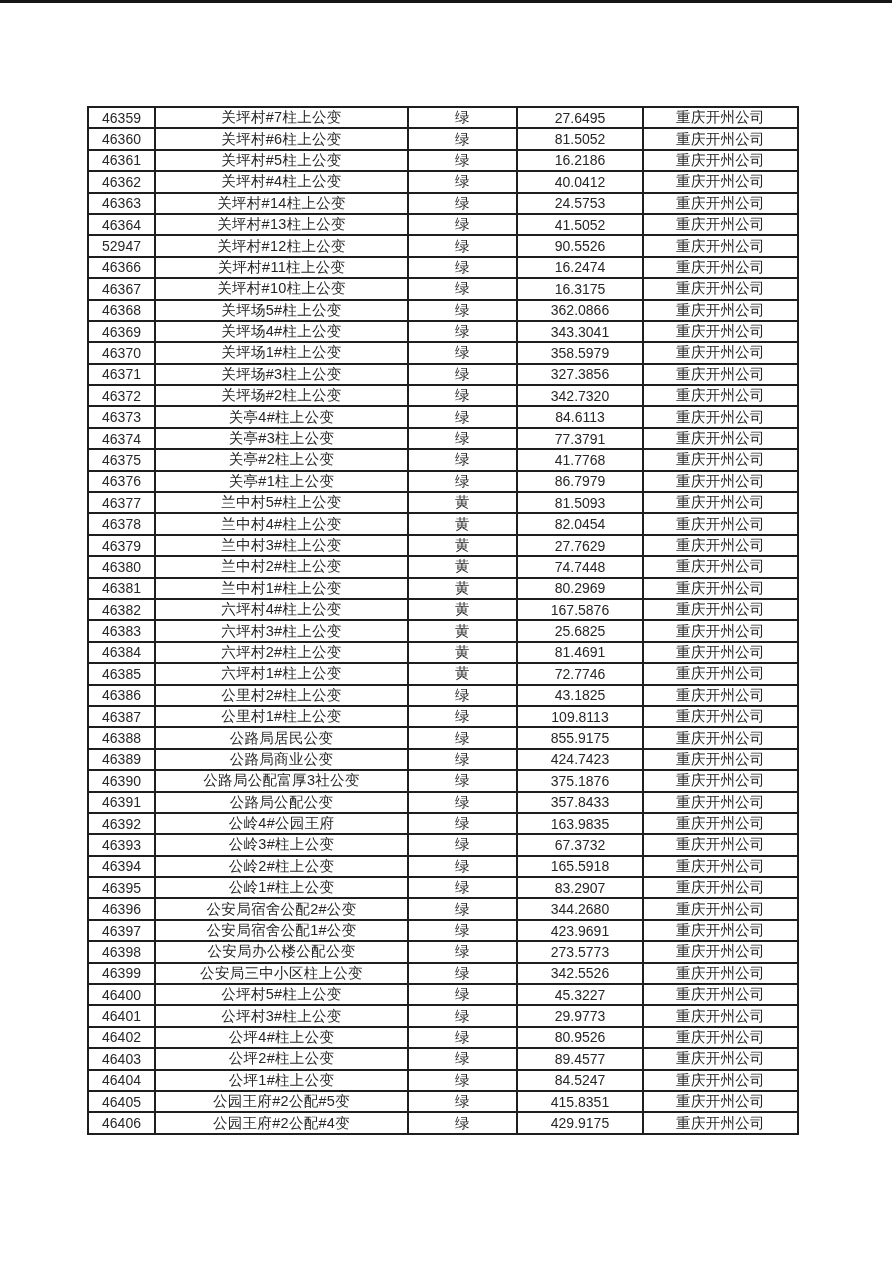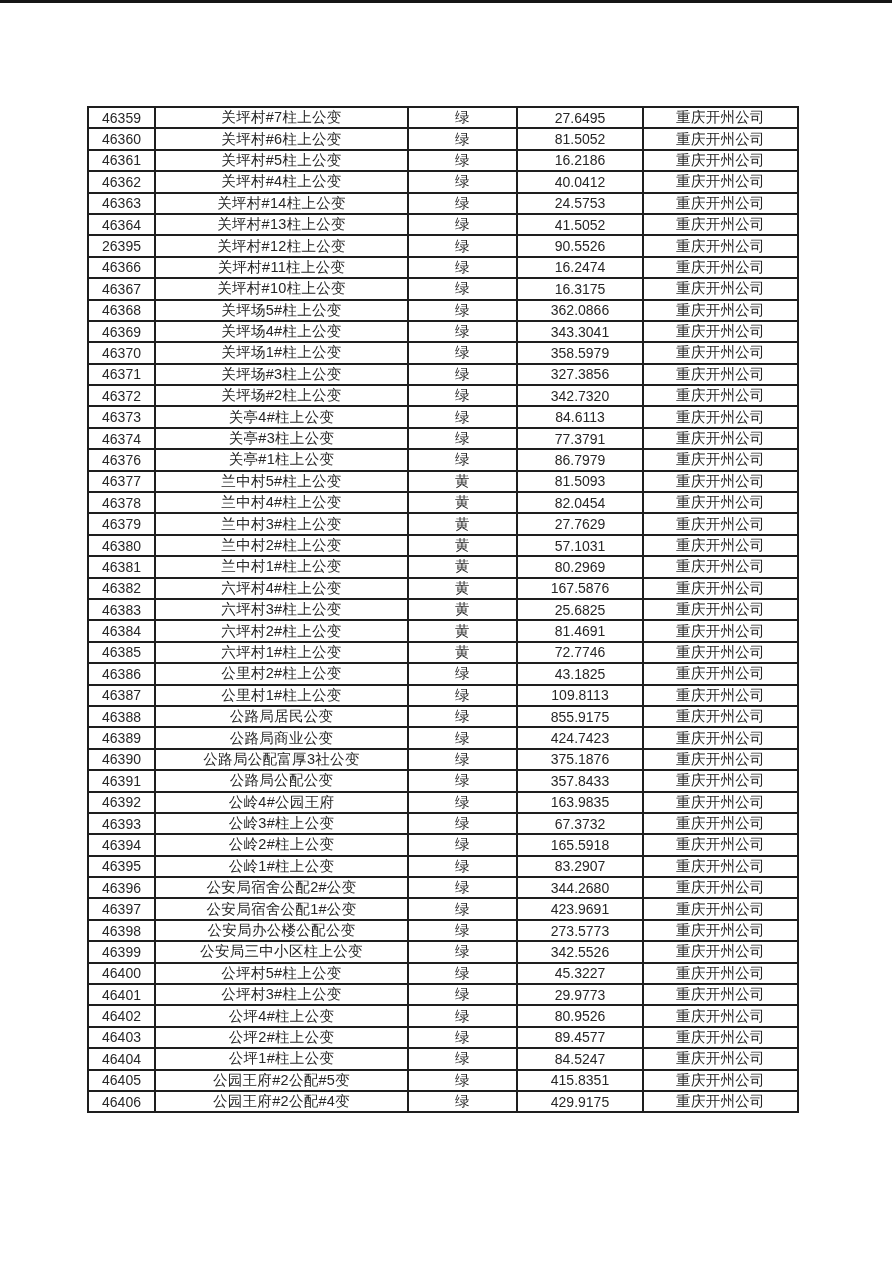--- a/index.html
+++ b/index.html
@@ -98,21 +98,21 @@
           <td class="cell-company">重庆开州公司</td>
         </tr>
         <tr>
           <td class="cell-id">46364</td>
           <td class="cell-name">关坪村#13柱上公变</td>
           <td class="cell-status">绿</td>
           <td class="cell-value">41.5052</td>
           <td class="cell-company">重庆开州公司</td>
         </tr>
         <tr>
-          <td class="cell-id">26395</td>
+          <td class="cell-id">52947</td>
           <td class="cell-name">关坪村#12柱上公变</td>
           <td class="cell-status">绿</td>
           <td class="cell-value">90.5526</td>
           <td class="cell-company">重庆开州公司</td>
         </tr>
         <tr>
           <td class="cell-id">46366</td>
           <td class="cell-name">关坪村#11柱上公变</td>
           <td class="cell-status">绿</td>
           <td class="cell-value">16.2474</td>
@@ -168,20 +168,27 @@
           <td class="cell-company">重庆开州公司</td>
         </tr>
         <tr>
           <td class="cell-id">46374</td>
           <td class="cell-name">关亭#3柱上公变</td>
           <td class="cell-status">绿</td>
           <td class="cell-value">77.3791</td>
           <td class="cell-company">重庆开州公司</td>
         </tr>
         <tr>
+          <td class="cell-id">46375</td>
+          <td class="cell-name">关亭#2柱上公变</td>
+          <td class="cell-status">绿</td>
+          <td class="cell-value">41.7768</td>
+          <td class="cell-company">重庆开州公司</td>
+        </tr>
+        <tr>
           <td class="cell-id">46376</td>
           <td class="cell-name">关亭#1柱上公变</td>
           <td class="cell-status">绿</td>
           <td class="cell-value">86.7979</td>
           <td class="cell-company">重庆开州公司</td>
         </tr>
         <tr>
           <td class="cell-id">46377</td>
           <td class="cell-name">兰中村5#柱上公变</td>
           <td class="cell-status">黄</td>
@@ -199,21 +206,21 @@
           <td class="cell-id">46379</td>
           <td class="cell-name">兰中村3#柱上公变</td>
           <td class="cell-status">黄</td>
           <td class="cell-value">27.7629</td>
           <td class="cell-company">重庆开州公司</td>
         </tr>
         <tr>
           <td class="cell-id">46380</td>
           <td class="cell-name">兰中村2#柱上公变</td>
           <td class="cell-status">黄</td>
-          <td class="cell-value">57.1031</td>
+          <td class="cell-value">74.7448</td>
           <td class="cell-company">重庆开州公司</td>
         </tr>
         <tr>
           <td class="cell-id">46381</td>
           <td class="cell-name">兰中村1#柱上公变</td>
           <td class="cell-status">黄</td>
           <td class="cell-value">80.2969</td>
           <td class="cell-company">重庆开州公司</td>
         </tr>
         <tr>

